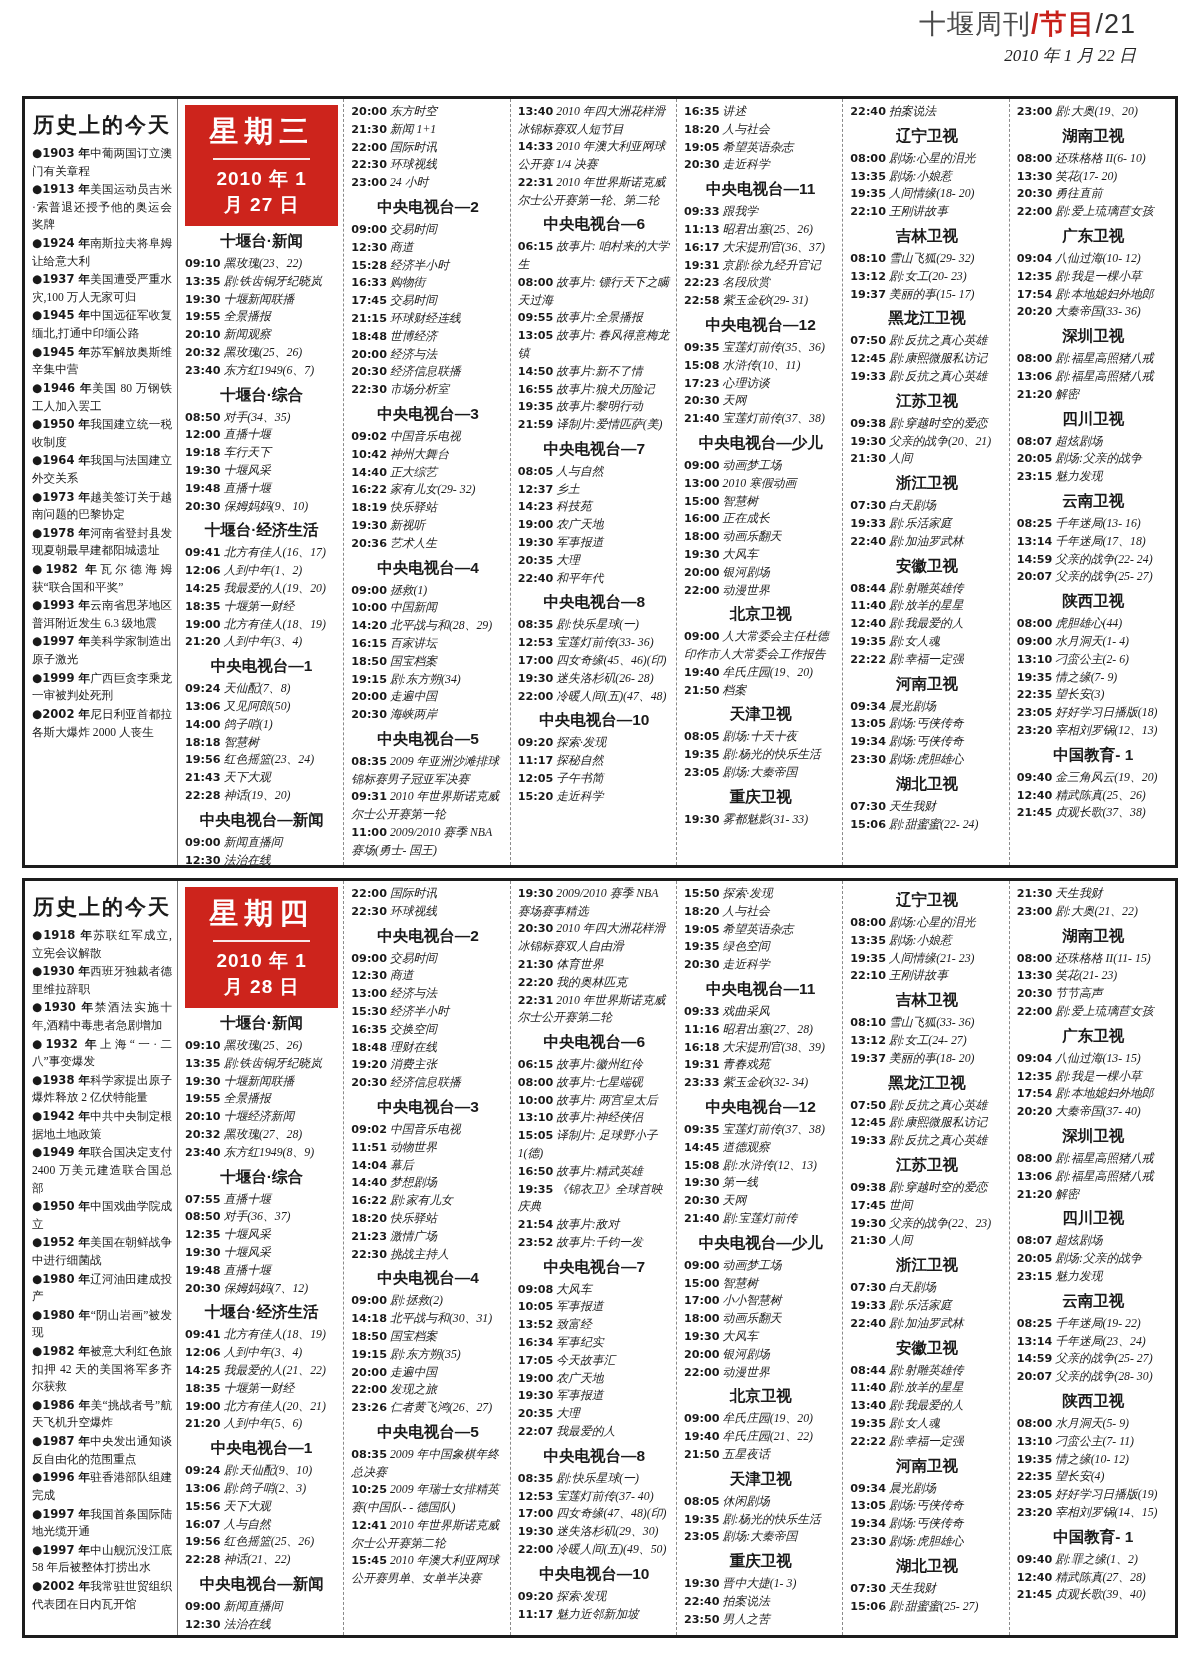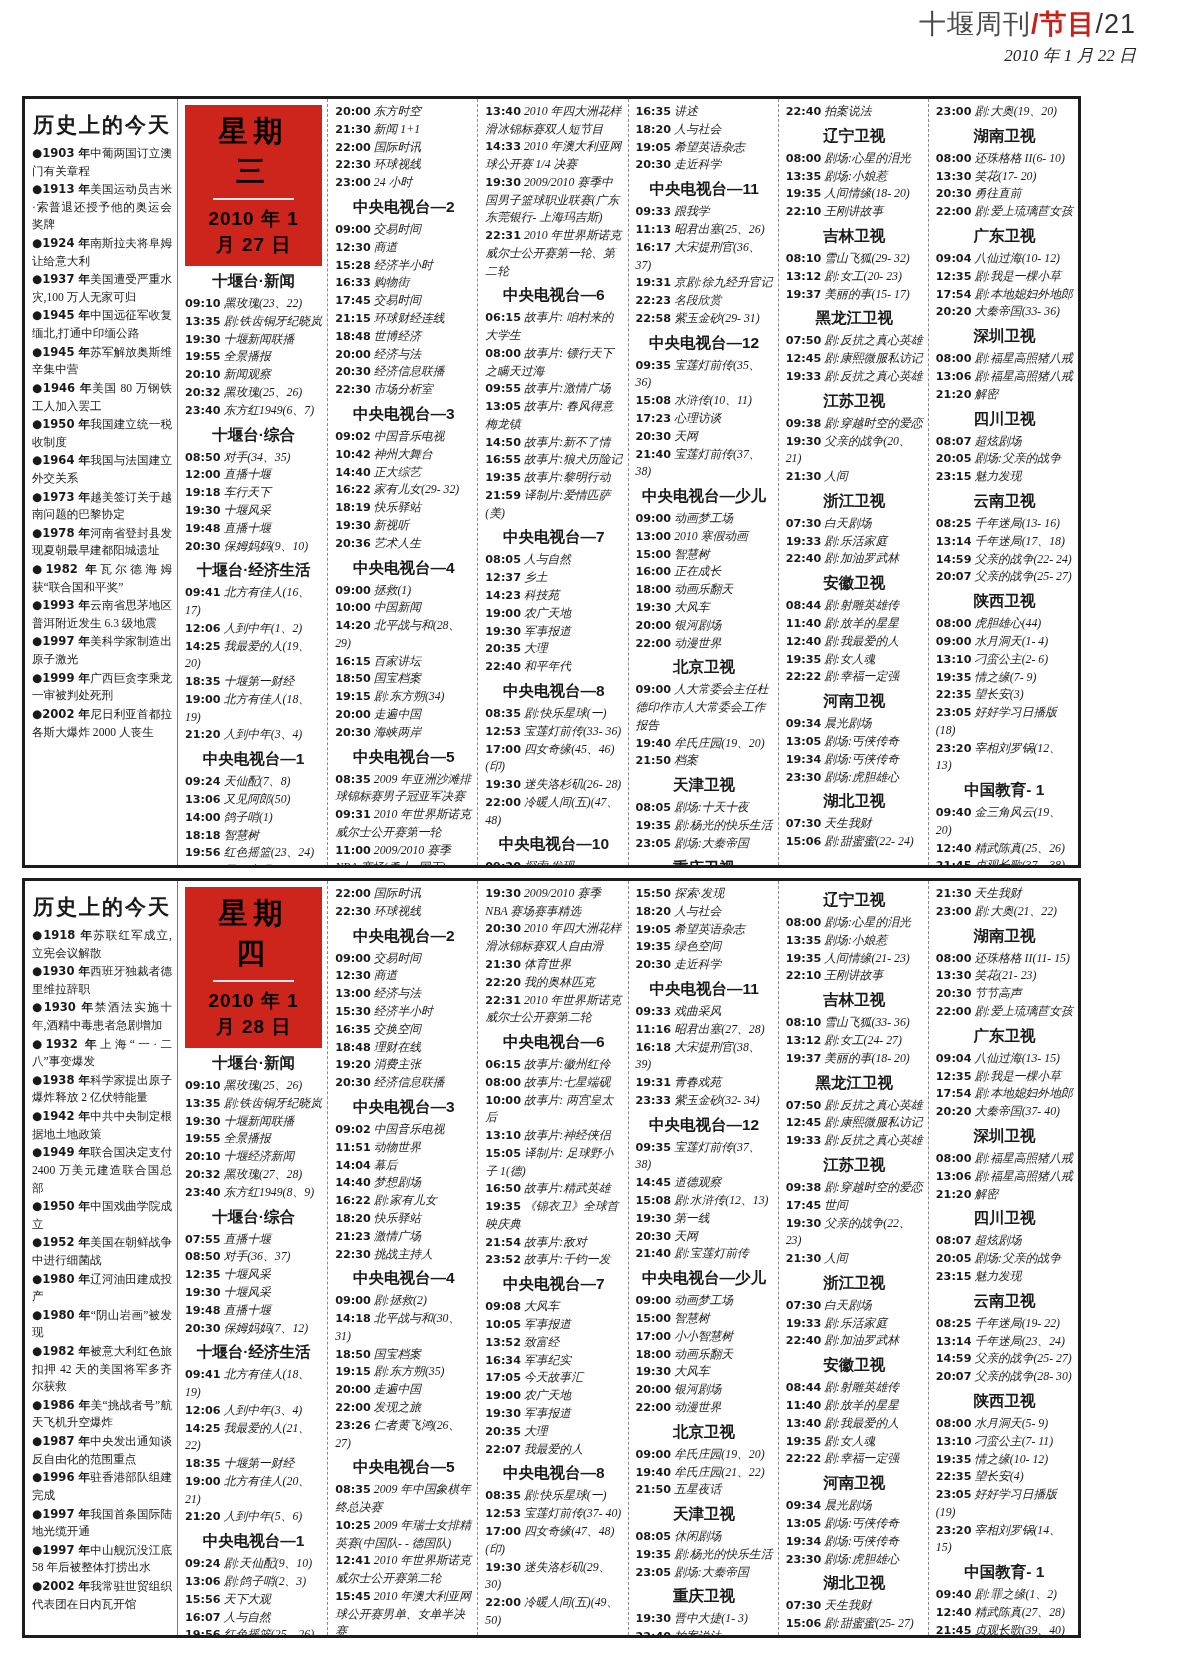--- a/index.html
+++ b/index.html
@@ -4,31 +4,31 @@
 <style>
   html,body{margin:0;padding:0;background:#e8e8e4;}
   .page{position:relative;width:1200px;height:1680px;background:#ffffff;overflow:hidden;
         font-family:"Liberation Serif", serif;color:#1a1a1a;}
   .masthead{position:absolute;top:6px;right:64px;text-align:right;margin-left:44px;}
   .masthead-line1{font-size:27px;letter-spacing:1px;color:#4a4a4a;font-family:"Liberation Sans",sans-serif;}
   .masthead-line1 .slash{color:#c8201a;font-weight:bold;}
   .masthead-line1 .section{color:#c8201a;font-weight:bold;}
   .masthead-line1 .pageno{color:#333;}
   .masthead-line2{font-size:17px;font-style:italic;color:#222;margin-top:2px;font-family:"Liberation Serif",serif;}
-  .day-block{position:absolute;left:22px;width:1059px;border:3px solid #1c1c1c;background:#fff;
+  .day-block{position:absolute;left:22px;width:1156px;border:3px solid #1c1c1c;background:#fff;
              display:grid;grid-template-columns:152px repeat(6,1fr);overflow:hidden;box-sizing:border-box;}
   .day-block .col{padding:4px 5px 4px 7px;overflow:hidden;box-sizing:border-box;}
   .day-block .col.program{border-left:1px dashed #8a8a8a;}
   .day-block .col.history-col{border-left:none;}
   .day-block .col.first-program{border-left:1px solid #777;}
   .history-title{font-size:21px;font-weight:bold;text-align:center;margin:8px 0 6px;
                  font-family:"Liberation Sans",sans-serif;letter-spacing:2px;}
   .history-item{font-size:11.6px;line-height:1.52;text-align:justify;margin:0 0 1px;}
   .history-item .yr{font-family:"DejaVu Sans",sans-serif;font-weight:bold;}
-  .day-banner{background:#cd241c;color:#000000;text-align:center;padding:7px 20px 8px;margin:2px 0 2px;}
+  .day-banner{background:#cd241c;color:#ffffff;text-align:center;padding:7px 20px 8px;margin:2px 0 2px;}
   .day-banner .day{font-size:29px;font-weight:bold;letter-spacing:6px;font-family:"Liberation Sans",sans-serif;}
   .day-banner .rule{height:2px;background:#fff;margin:6px 8px 6px;opacity:.9;}
   .day-banner .date{font-size:19px;font-weight:bold;font-family:"Liberation Sans",sans-serif;letter-spacing:1px;}
   .channel-header{font-size:15.5px;font-weight:bold;text-align:center;margin:5px 0 3px;
                   font-family:"Liberation Sans",sans-serif;white-space:nowrap;}
   .program-row{font-size:11.8px;line-height:1.5;margin:0;text-align:left;}
   .program-row .t{font-family:"DejaVu Sans",sans-serif;font-weight:bold;font-size:11.2px;margin-right:3px;}
   .program-row .p{font-style:italic;}
 </style>
 </head>
@@ -137,26 +137,25 @@
           <p class="program-row"><span class="t">20:00</span><span class="p">走遍中国</span></p>
           <p class="program-row"><span class="t">20:30</span><span class="p">海峡两岸</span></p>
           <div class="channel-header">中央电视台—5</div>
           <p class="program-row"><span class="t">08:35</span><span class="p">2009 年亚洲沙滩排球锦标赛男子冠亚军决赛</span></p>
           <p class="program-row"><span class="t">09:31</span><span class="p">2010 年世界斯诺克威尔士公开赛第一轮</span></p>
           <p class="program-row"><span class="t">11:00</span><span class="p">2009/2010 赛季 NBA 赛场(勇士- 国王)</span></p>
         </div>
         <div class="col program">
           <p class="program-row"><span class="t">13:40</span><span class="p">2010 年四大洲花样滑冰锦标赛双人短节目</span></p>
           <p class="program-row"><span class="t">14:33</span><span class="p">2010 年澳大利亚网球公开赛 1/4 决赛</span></p>
-          <p class="program-row"><span class="t">19:30</span><span class="p">2009/2010 赛季中国男子篮球职业联赛(广东东莞银行- 上海玛吉斯)</span></p>
           <p class="program-row"><span class="t">22:31</span><span class="p">2010 年世界斯诺克威尔士公开赛第一轮、第二轮</span></p>
           <div class="channel-header">中央电视台—6</div>
           <p class="program-row"><span class="t">06:15</span><span class="p">故事片: 咱村来的大学生</span></p>
           <p class="program-row"><span class="t">08:00</span><span class="p">故事片: 镖行天下之瞒天过海</span></p>
-          <p class="program-row"><span class="t">09:55</span><span class="p">故事片:激情广场</span></p>
+          <p class="program-row"><span class="t">09:55</span><span class="p">故事片:全景播报</span></p>
           <p class="program-row"><span class="t">13:05</span><span class="p">故事片: 春风得意梅龙镇</span></p>
           <p class="program-row"><span class="t">14:50</span><span class="p">故事片:新不了情</span></p>
           <p class="program-row"><span class="t">16:55</span><span class="p">故事片:狼犬历险记</span></p>
           <p class="program-row"><span class="t">19:35</span><span class="p">故事片:黎明行动</span></p>
           <p class="program-row"><span class="t">21:59</span><span class="p">译制片:爱情匹萨(美)</span></p>
           <div class="channel-header">中央电视台—7</div>
           <p class="program-row"><span class="t">08:05</span><span class="p">人与自然</span></p>
           <p class="program-row"><span class="t">12:37</span><span class="p">乡土</span></p>
           <p class="program-row"><span class="t">14:23</span><span class="p">科技苑</span></p>
           <p class="program-row"><span class="t">19:00</span><span class="p">农广天地</span></p>

